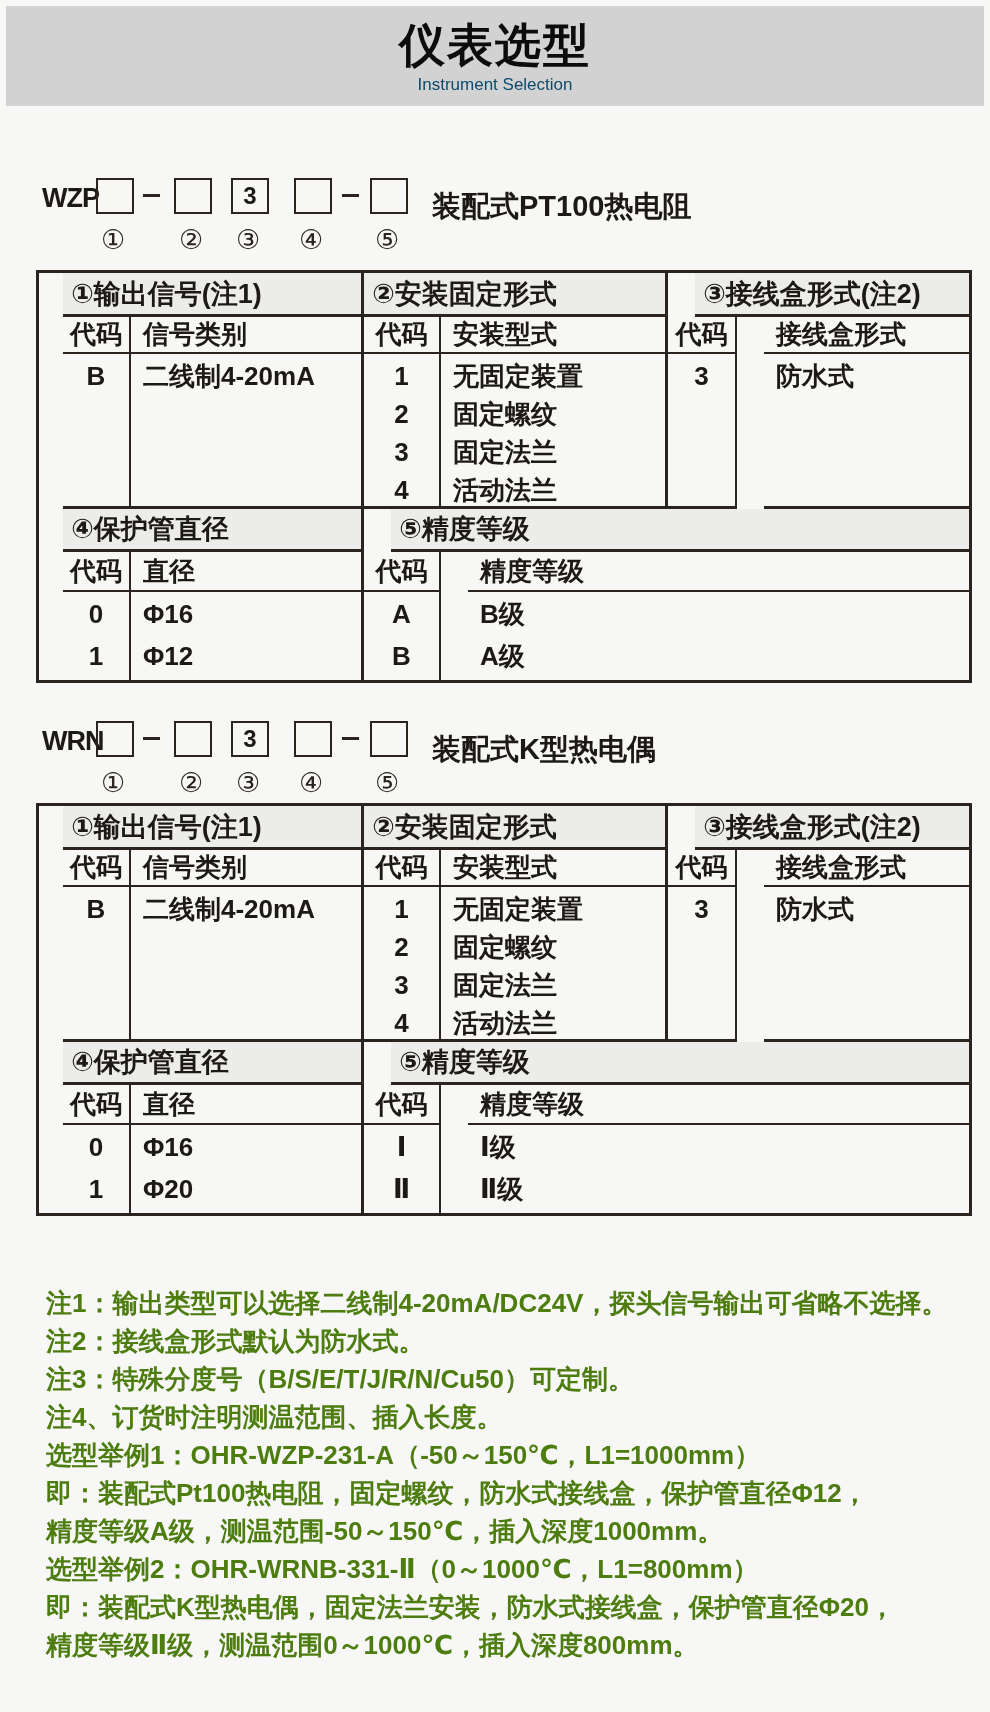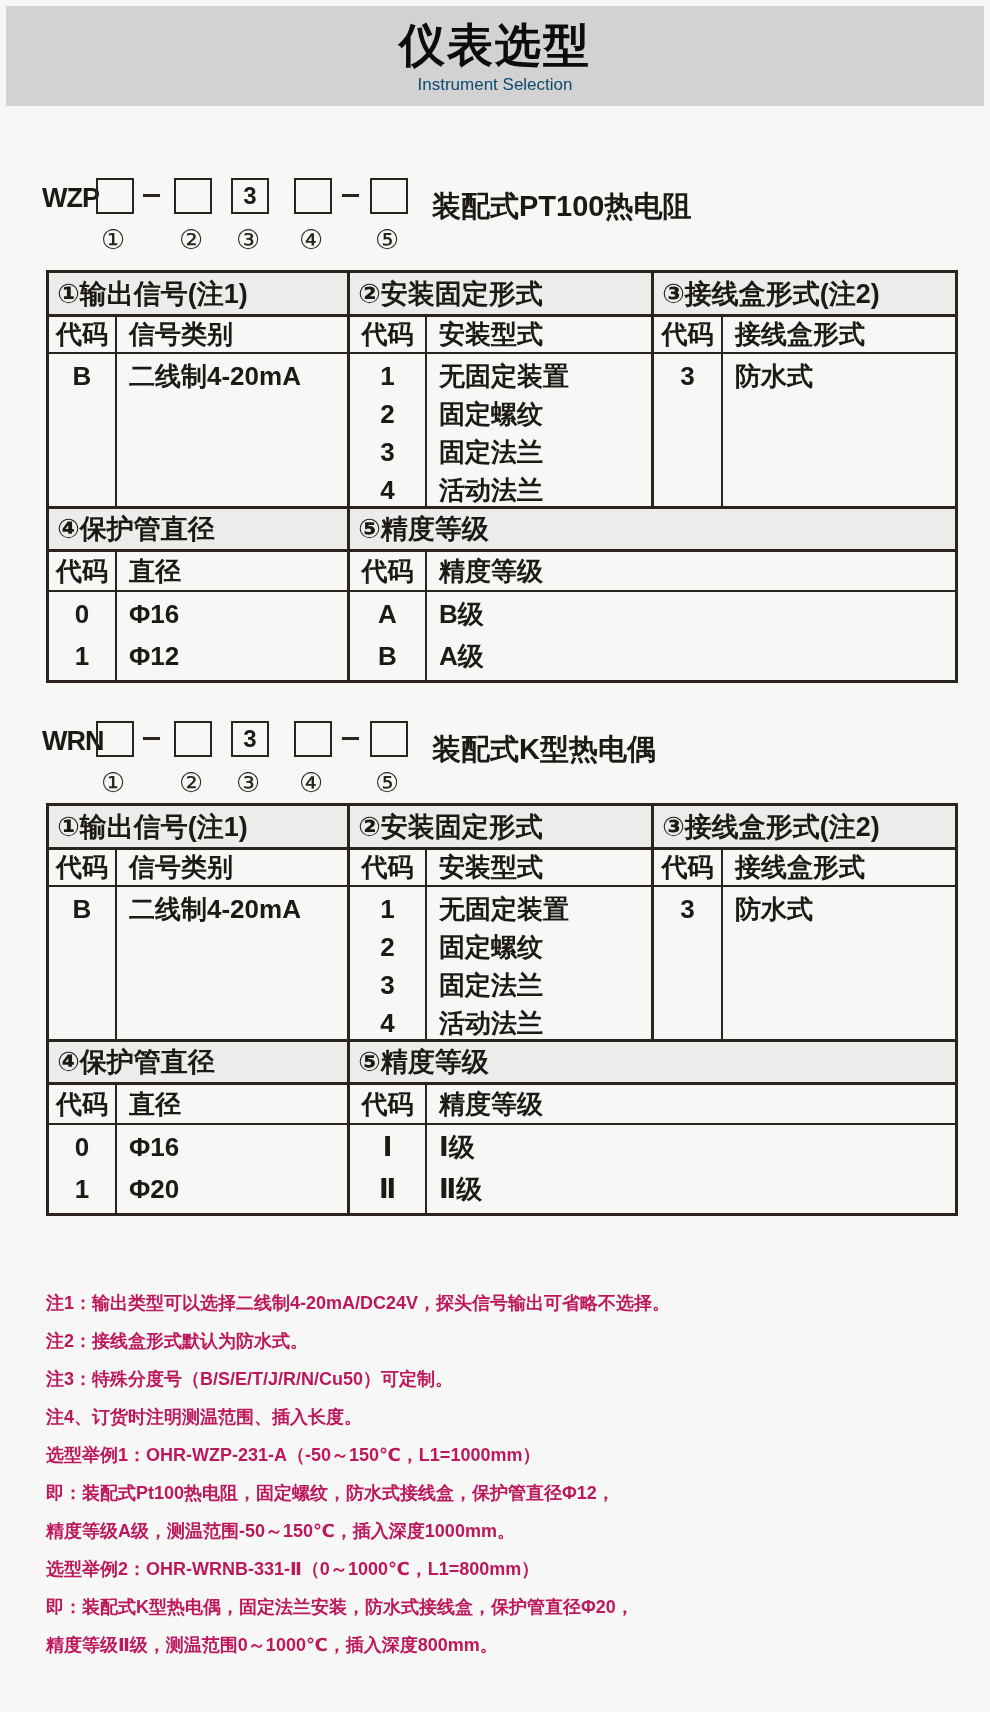--- a/index.html
+++ b/index.html
@@ -37,53 +37,54 @@
   .dash{position:absolute;top:32px;width:17px;border-top:3px solid #2b241e;}
   .d1{left:143px}.d2{left:342px}
   .desc{position:absolute;left:432px;top:17px;font-size:29px;font-weight:700;margin-top:8px;}
   .circ{
     position:absolute;top:62px;transform:translateX(-50%);
     font-size:27px;font-weight:400;color:#2b241e;
   }
   .c1{left:113px}.c2{left:191px}.c3{left:248px}.c4{left:311px}.c5{left:387px}
   
   .sel-table{
-    position:absolute;left:46px;width:906px;
+    position:absolute;left:36px;width:906px;
     display:grid;
     grid-template-columns:68px 233px 77px 227px 69px 232px;
     grid-template-rows:44px 37px 155px 43px 40px 88px;
     border:3px solid #2b241e;
+    padding-left:24px;
   }
   .c{
     border-right:2px solid #2b241e;border-bottom:2px solid #2b241e;
     box-sizing:border-box;display:flex;align-items:center;
     font-weight:600;font-size:26px;min-width:0;
   }
   .br3{border-right-width:3px;}
-  .brn{border-right:none;}
+  .brn{border-right:none;margin-left:27px;}
   .bb3{border-bottom-width:3px;}
   .bbn{border-bottom:none;}
   .hdr{background:#ececea;font-size:27px;font-weight:700;padding-left:8px;}
   .code{justify-content:center;text-align:center;}
   .lbl{padding-left:12px;}
   .stack{display:block;padding-top:3px;}
   .stack .ln{line-height:38px;white-space:nowrap;}
   .stack2{display:block;padding-top:1px;}
   .stack2 .ln{line-height:42px;white-space:nowrap;}
   .stack.code .ln,.stack2.code .ln{text-align:center;}
   .stack.lbl,.stack2.lbl{padding-left:12px;}
   .g12{grid-column:1/3}.g34{grid-column:3/5}.g56{grid-column:5/7}
   .g37{grid-column:3/7}.g46{grid-column:4/7}
   .gc1{grid-column:1}.gc2{grid-column:2}.gc3{grid-column:3}
   .gc4{grid-column:4}.gc5{grid-column:5}.gc6{grid-column:6}
   .r1{grid-row:1}.r2{grid-row:2}.r3{grid-row:3}.r4{grid-row:4}.r5{grid-row:5}.r6{grid-row:6}
   
   .notes{
     position:absolute;left:46px;top:1284px;width:910px;
-    font-size:18px;font-weight:700;line-height:38px;color:#be185d;
+    font-size:26px;font-weight:700;line-height:38px;color:#4d7c0f;
   }
   .notes .note-line{white-space:nowrap;}
 </style>
 </head>
 <body>
 
 <div class="banner">
   <div class="title">仪表选型</div>
   <div class="subtitle">Instrument Selection</div>
 </div>

